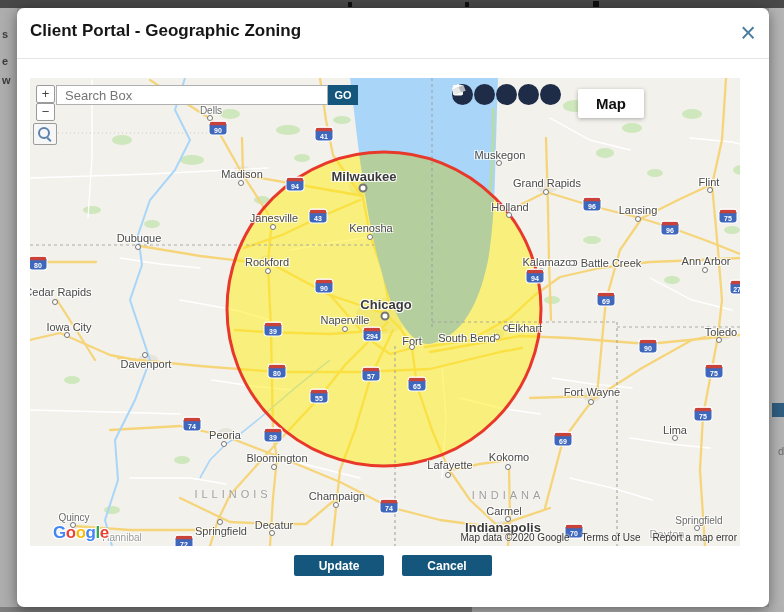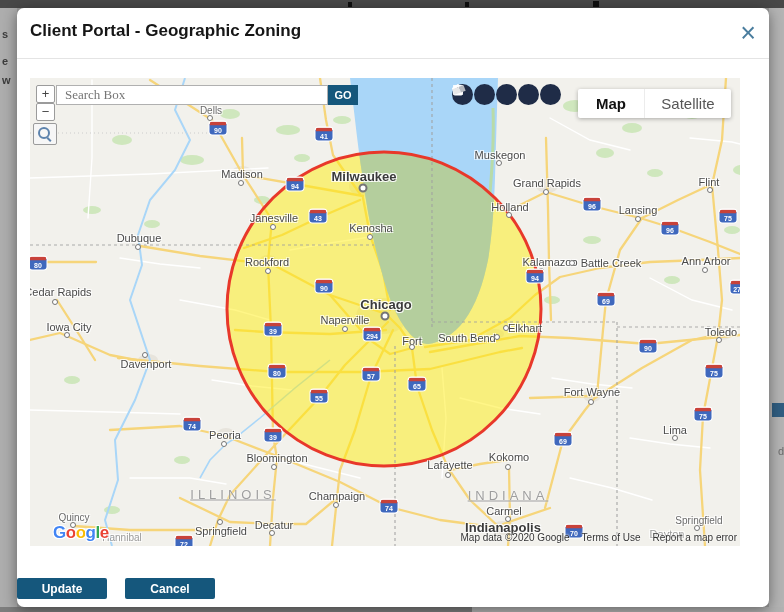--- a/index.html
+++ b/index.html
@@ -25,32 +25,32 @@
   .map{position:absolute;left:13px;top:70px;width:710px;height:468px;overflow:hidden;background:#f2f1ec;}
   .map svg{position:absolute;left:0;top:0;}
   .layer{position:absolute;left:0;top:0;width:710px;height:332px;}
   .city-label{position:absolute;transform:translate(-50%,-50%);white-space:nowrap;color:#4a4a4a;
       text-shadow:-1px -1px 0 rgba(255,255,255,.85),1px -1px 0 rgba(255,255,255,.85),
                   -1px 1px 0 rgba(255,255,255,.85),1px 1px 0 rgba(255,255,255,.85);}
   .city-label.lg{font-size:13px;font-weight:bold;color:#3a3a3a;}
   .city-label.md{font-size:11px;}
   .city-label.sm{font-size:10px;color:#6b6b6b;}
   .city-label.muted{color:#9a9a9a;}
-  .state-label{position:absolute;transform:translate(-50%,-50%);font-size:13px;letter-spacing:4px;
-      color:#9e9e9e;white-space:nowrap;text-shadow:0 0 2px #fff;text-decoration:underline;}
+  .state-label{position:absolute;transform:translate(-50%,-50%);font-size:11px;letter-spacing:4px;
+      color:#9e9e9e;white-space:nowrap;text-shadow:0 0 2px #fff;}
   .marker{position:absolute;width:4px;height:4px;border:1.5px solid #757575;border-radius:50%;
       background:#fff;transform:translate(-50%,-50%);}
   .marker.big{width:5px;height:5px;border-width:2px;}
   .shield{position:absolute;transform:translate(-50%,-50%);height:9px;min-width:15px;padding:0 1px;
       background:#3f68bd;border-top:4px solid #c8423a;border-radius:3px;box-shadow:0 0 0 1px #fff;
       color:#fff;font-size:7px;font-weight:bold;display:flex;align-items:center;justify-content:center;}
   
   .searchbar{position:absolute;left:26px;top:7px;display:flex;}
   .searchbar input{width:262px;height:18px;border:1px solid #b0b0b0;font-size:13px;padding:0 0 0 8px;
-      color:#555;outline:none;font-family:Liberation Serif, serif;}
+      color:#555;outline:none;font-family:Liberation Sans, sans-serif;}
   .searchbar input::placeholder{color:#757575;}
   .go-btn{width:30px;height:20px;background:#15577c;color:#fff;border:none;font-weight:bold;
       font-size:11px;display:flex;align-items:center;justify-content:center;cursor:pointer;}
   
   .zbtn{position:absolute;left:6px;width:17px;height:16px;background:#fff;border:1px solid #9b9b9b;
       border-radius:2px;color:#444;font-size:13px;line-height:15px;text-align:center;cursor:pointer;}
   .zin{top:7px;} .zout{top:25px;}
   .areazoom{position:absolute;left:3px;top:45px;width:22px;height:20px;background:#f6f6f6;
       border:1px solid #9b9b9b;border-radius:2px;cursor:pointer;}
   .mag{position:absolute;left:4px;top:3px;width:8px;height:8px;border:2px solid #5d83ad;border-radius:50%;}
@@ -66,21 +66,21 @@
   .mt{display:flex;align-items:center;justify-content:center;cursor:pointer;}
   .mt-map{width:66px;font-weight:bold;color:#111;}
   .mt-sat{width:86px;color:#565656;border-left:1px solid #ececec;}
   
   .glogo{position:absolute;left:23px;bottom:3px;font-size:17px;font-weight:bold;letter-spacing:-.5px;
       text-shadow:-1px -1px 0 #fff,1px -1px 0 #fff,-1px 1px 0 #fff,1px 1px 0 #fff;}
   .attr{position:absolute;right:3px;bottom:3px;display:flex;gap:12px;font-size:10px;color:#333;
       text-shadow:0 0 2px #fff,0 0 3px #fff;}
   .attr span{cursor:pointer;}
   
-  .footer{position:absolute;left:0;right:0;top:570px;display:flex;justify-content:flex-start;gap:18px;}
+  .footer{position:absolute;left:0;right:0;top:547px;display:flex;justify-content:center;gap:18px;}
   .btn{width:90px;height:21px;background:#15577c;color:#fff;font-weight:bold;font-size:12px;
       border:none;border-radius:2px;display:flex;align-items:center;justify-content:center;cursor:pointer;
       font-family:"Liberation Sans",sans-serif;}
 </style>
 </head>
 <body>
 
 <div class="bd-top">
   <div class="bd-mark" style="left:348px;top:2px;width:4px;height:5px;"></div>
   <div class="bd-mark" style="left:465px;top:2px;width:4px;height:5px;"></div>
@@ -381,21 +381,20 @@
           <g transform="rotate(-20 7 6)">
               <rect x="1" y="3" width="7" height="6" fill="#e8e8e8"></rect>
               <rect x="8" y="3" width="5" height="6" fill="#b5b8bf"></rect>
             </g>
         </svg>
       </div>
     </div>
 
     <div class="maptype">
       <div class="mt mt-map">Map</div>
-      <div class="mt mt-sat">Satellite</div>
     </div>
 
     <div class="glogo" id="glogo"><span style="color: rgb(66, 133, 244);">G</span><span style="color: rgb(234, 67, 53);">o</span><span style="color: rgb(251, 188, 5);">o</span><span style="color: rgb(66, 133, 244);">g</span><span style="color: rgb(52, 168, 83);">l</span><span style="color: rgb(234, 67, 53);">e</span></div>
 
     <div class="attr">
       <span>Map data ©2020 Google</span>
       <span>Terms of Use</span>
       <span>Report a map error</span>
     </div>
   </div>

